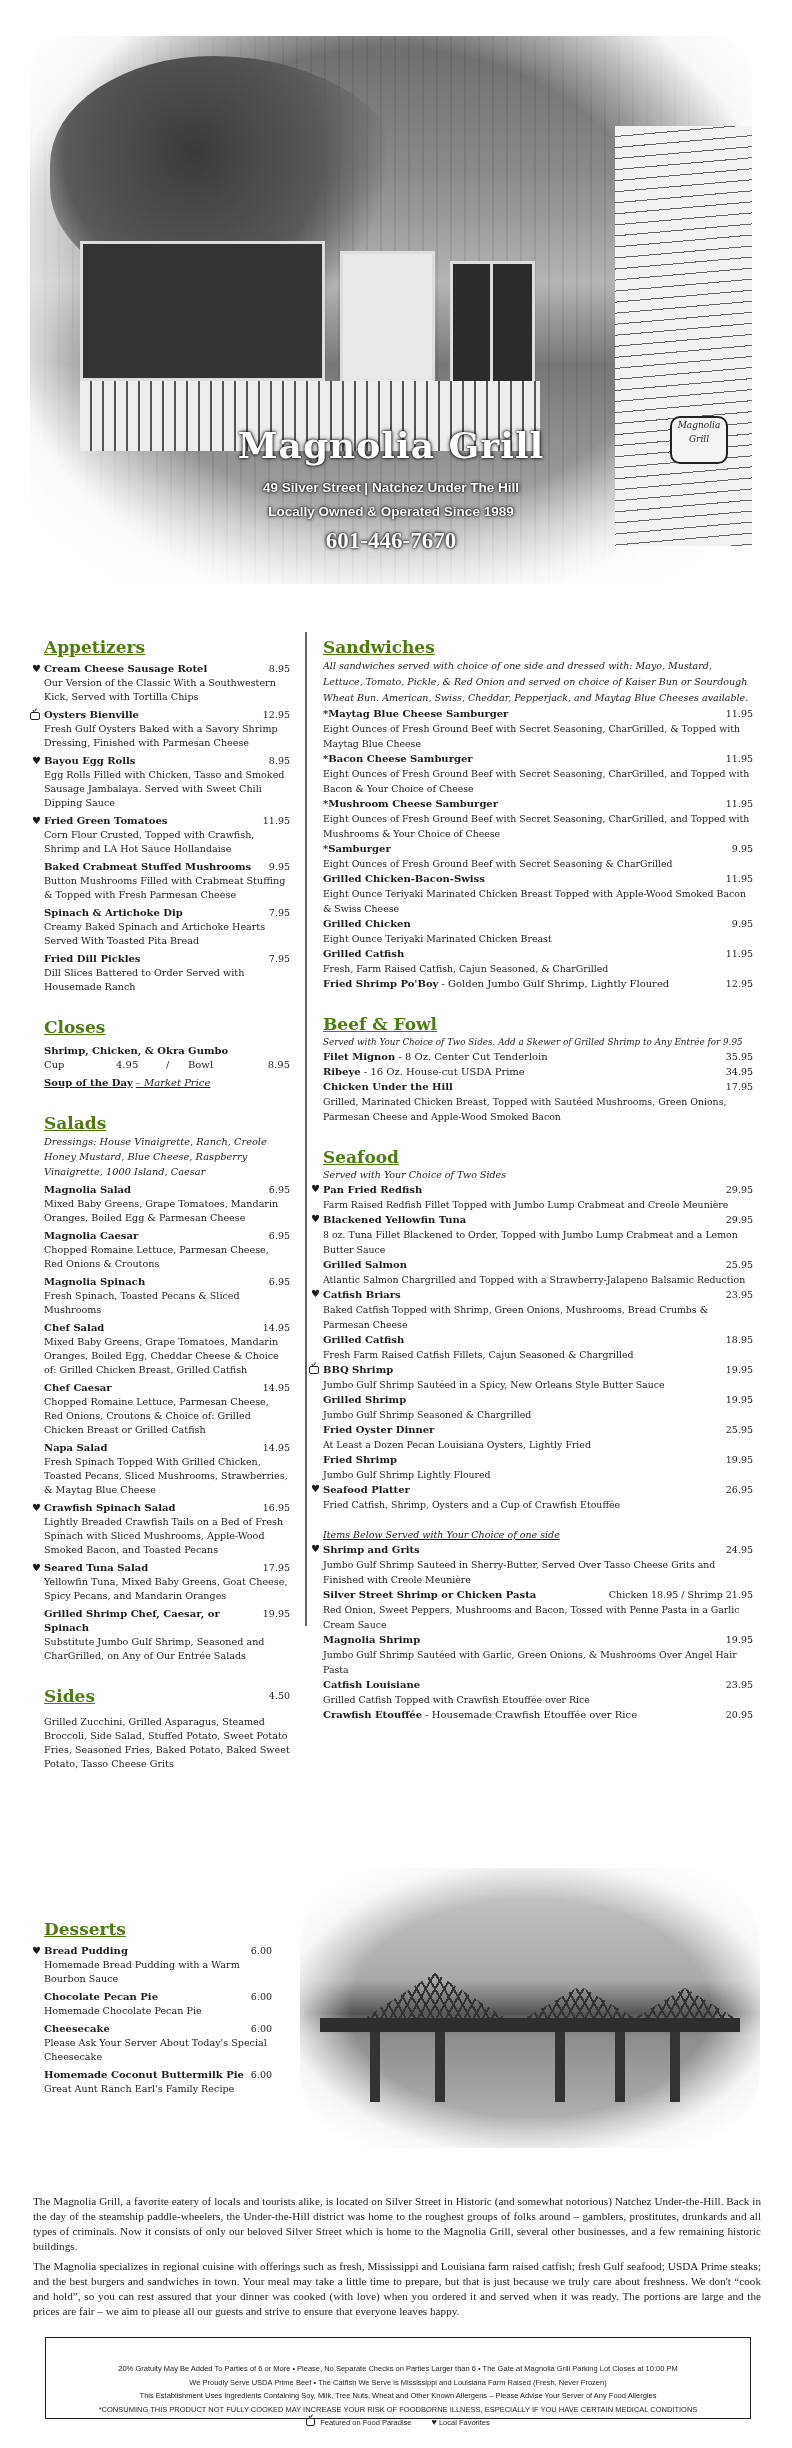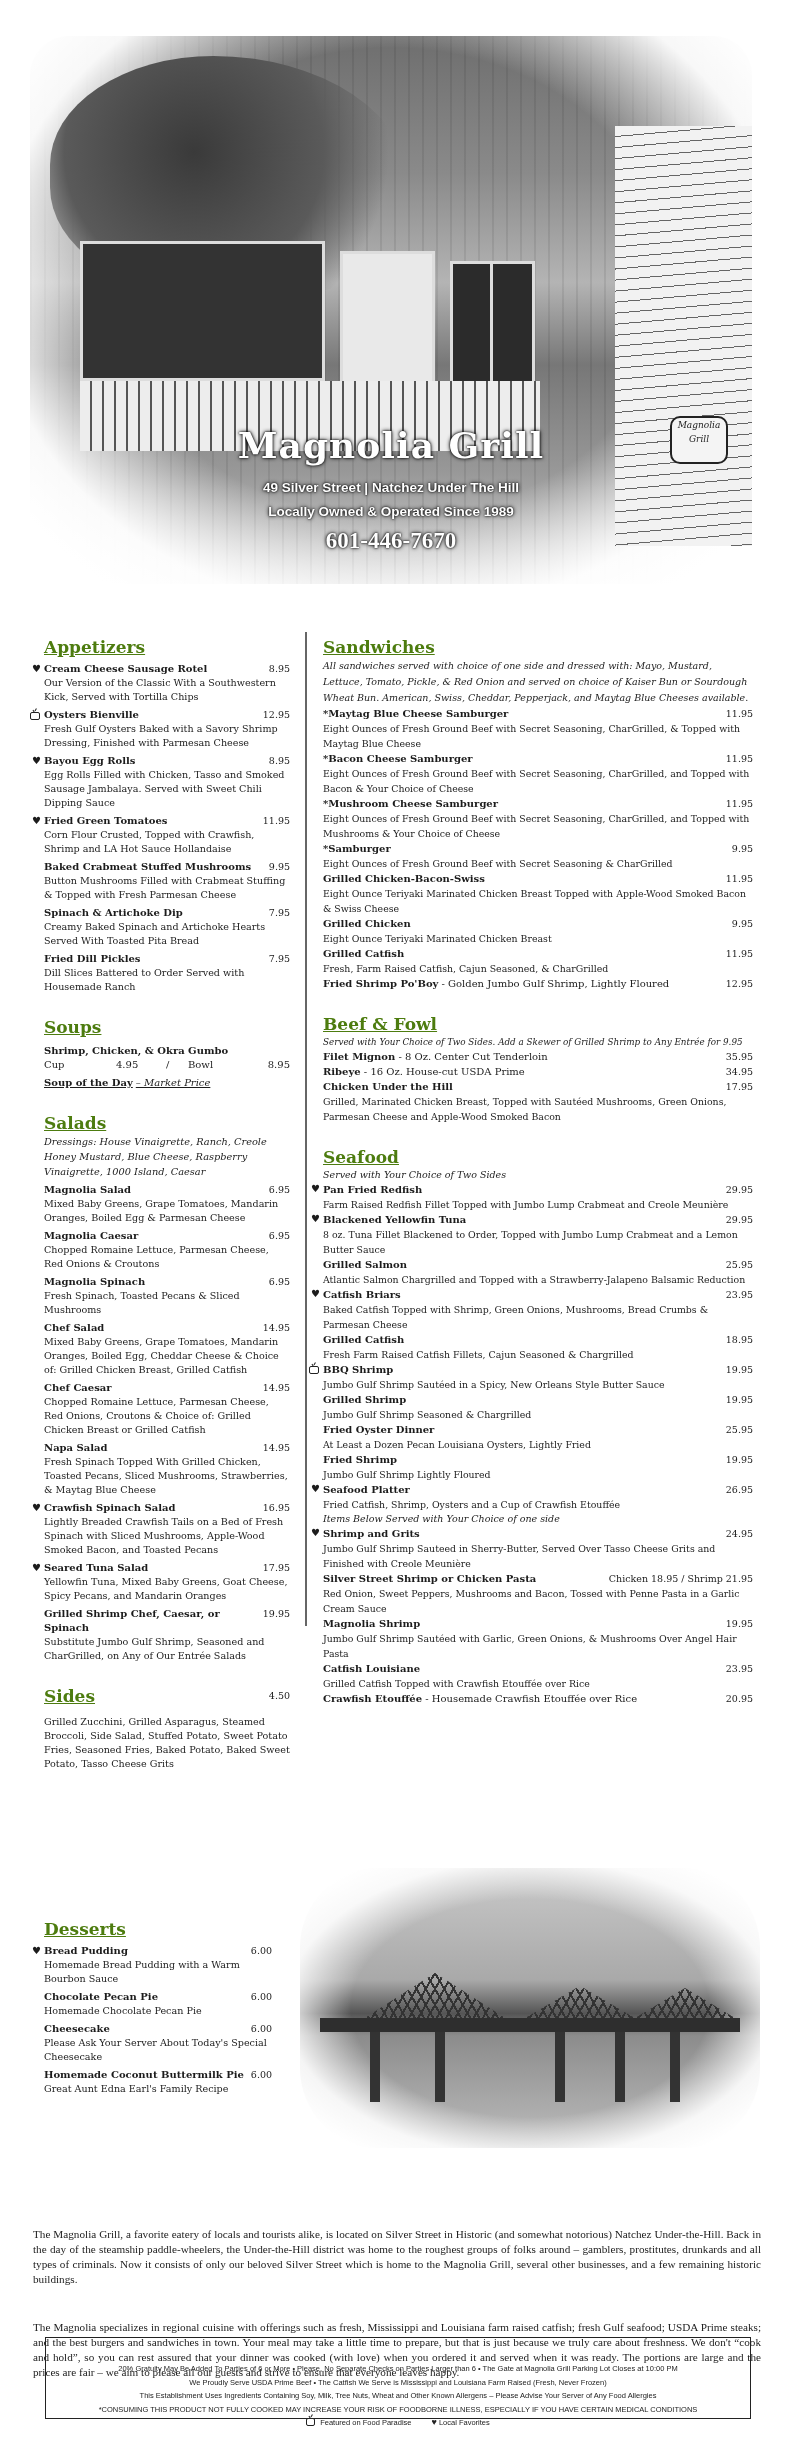--- a/index.html
+++ b/index.html
@@ -69,21 +69,21 @@
       radial-gradient(ellipse at 50% 50%, rgba(255,255,255,0) 55%, rgba(255,255,255,0.9) 75%, #fff 88%),
       linear-gradient(180deg, #c9c9c9 0%, #a9a9a9 40%, #555 52%, #8c8c8c 60%, #bdbdbd 100%);
     overflow: hidden;
   }
   .bridge .deck { position: absolute; left: 20px; top: 150px; width: 420px; height: 14px; background: #2e2e2e; }
   .bridge .truss { position: absolute; top: 105px; height: 48px; background: repeating-linear-gradient(60deg, #333 0 2px, transparent 2px 8px), repeating-linear-gradient(-60deg, #333 0 2px, transparent 2px 8px); clip-path: polygon(0 100%, 50% 0, 100% 100%); }
   .bridge .pier { position: absolute; top: 164px; width: 10px; height: 70px; background: #333; }
 
   
   .about { position: absolute; left: 33px; top: 2194px; width: 728px; font-family: "Liberation Serif", serif; font-size: 11.2px; line-height: 15px; color: #222; text-align: justify; }
-  .about p { margin-bottom: 5px; margin-top: 33px; }
+  .about p { margin-bottom: 5px; }
 
   
   .footer-box { position: absolute; left: 45px; top: 2337px; width: 706px; height: 82px; border: 1.5px solid #222;
     font-family: "Liberation Sans", sans-serif; font-size: 7.5px; line-height: 13.5px; text-align: center; padding-top: 24px; color: #222; }
   .legend { display: flex; justify-content: center; gap: 20px; }
   .legend .lg { position: relative; padding-left: 14px; }
   .legend .tv-icon { left: 0; top: 2px; width: 9px; height: 8px; }
   .heart { font-size: 9px; }
 </style>
 </head>
@@ -159,21 +159,21 @@
           <div class="item-head">
             <span class="item-name"><span>Fried Dill Pickles</span></span>
             <span class="price">7.95</span>
           </div>
           <div class="desc">Dill Slices Battered to Order Served with Housemade Ranch</div>
         </div>
       </div>
   </div>
 
   <div class="section" style="margin-top:22px;">
-    <div class="sec-title">Soups</div>
+    <div class="sec-title">Closes</div>
     <div class="item" style="margin-top:6px;">
       <div class="item-head">
           <span class="item-name">Shrimp, Chicken, &amp; Okra Gumbo</span>
         </div>
       <div class="soup-row">
         <span style="width:72px">Cup</span>
         <span style="width:50px">4.95</span>
         <span style="width:22px">/</span>
         <span style="width:78px">Bowl</span>
         <span style="flex:1;text-align:right">8.95</span>
@@ -432,21 +432,21 @@
         </div>
         <div class="item">
           <span class="marker">♥</span>
           <div class="item-head">
             <span class="item-name"><span>Seafood Platter</span></span>
             <span class="price">26.95</span>
           </div>
           <div class="desc">Fried Catfish, Shrimp, Oysters and a Cup of Crawfish Etouffée</div>
         </div>
       </div>
-    <div class="sec-note" style="margin-top:0;">Items Below Served with Your Choice of one side</div>
+    <div class="sec-note" style="margin-top:16px;text-decoration:underline;">Items Below Served with Your Choice of one side</div>
     <div id="seafood-list2">
         <div class="item">
           <span class="marker">♥</span>
           <div class="item-head">
             <span class="item-name"><span>Shrimp and Grits</span></span>
             <span class="price">24.95</span>
           </div>
           <div class="desc">Jumbo Gulf Shrimp Sauteed in Sherry-Butter, Served Over Tasso Cheese Grits and Finished with Creole Meunière</div>
         </div>
         <div class="item">
@@ -503,21 +503,21 @@
           <span class="item-name"><span>Cheesecake</span></span>
           <span class="price">6.00</span>
         </div>
         <div class="desc">Please Ask Your Server About Today's Special Cheesecake</div>
       </div>
       <div class="item">
         <div class="item-head">
           <span class="item-name"><span>Homemade Coconut Buttermilk Pie</span></span>
           <span class="price">6.00</span>
         </div>
-        <div class="desc">Great Aunt Edna Earl's Family Recipe</div>
+        <div class="desc">Great Aunt Ranch Earl's Family Recipe</div>
       </div>
     </div>
 </div>
 
 <div class="bridge">
   <div class="truss" style="left:60px;width:150px;"></div>
   <div class="truss" style="left:220px;width:120px;top:118px;height:35px;"></div>
   <div class="truss" style="left:330px;width:110px;top:120px;height:33px;"></div>
   <div class="deck"></div>
   <div class="pier" style="left:70px;"></div>

